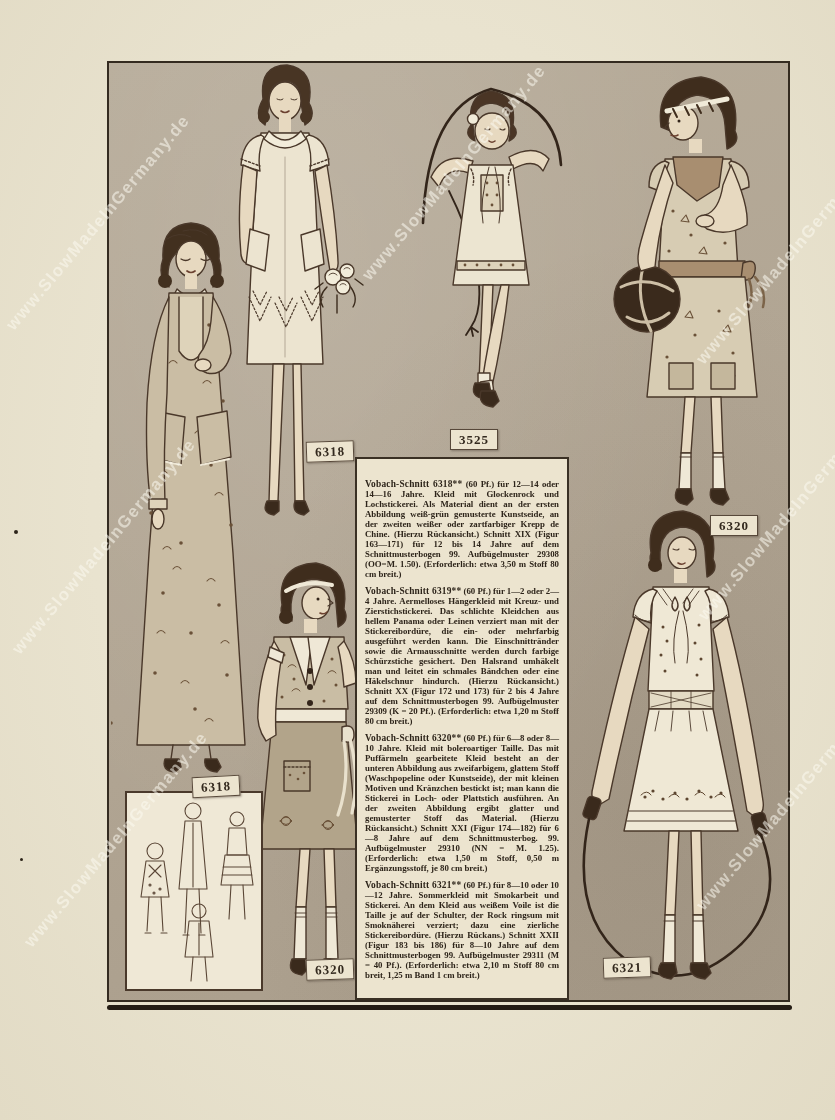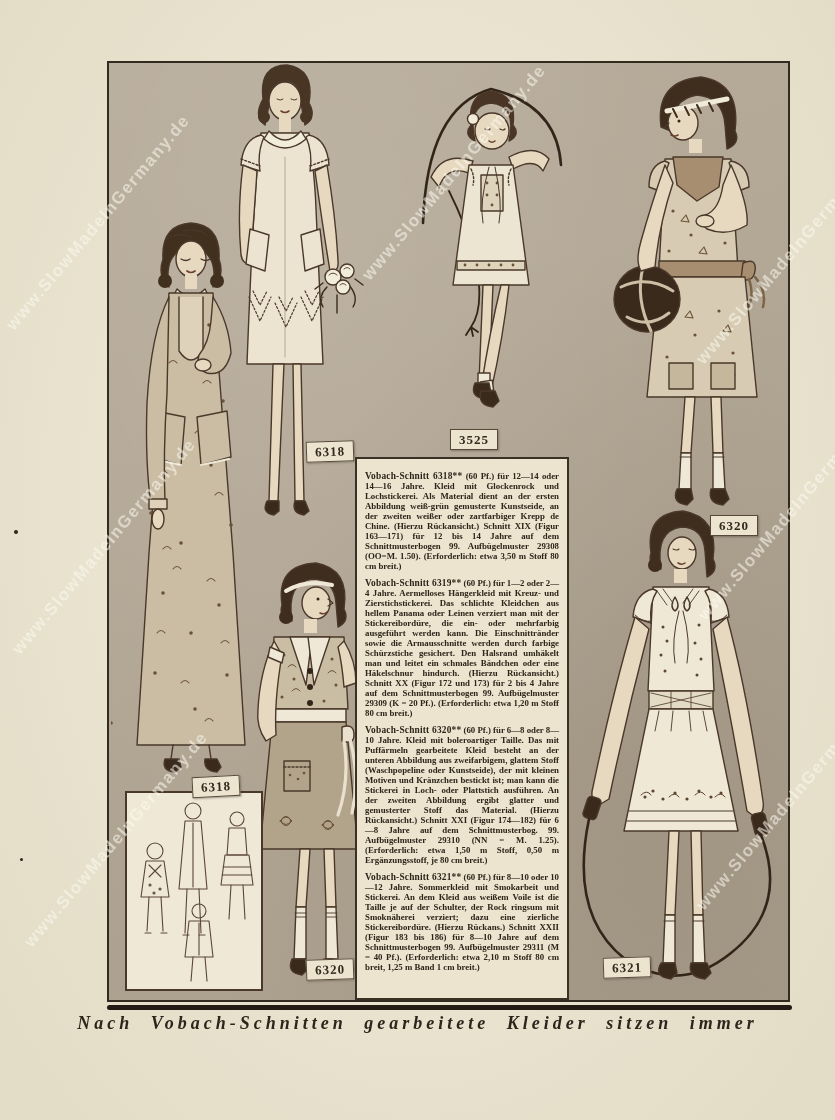--- a/index.html
+++ b/index.html
@@ -19,21 +19,21 @@
   .fig{position:absolute;}
   .pattern-label{
     position:absolute;background:#ece4cf;border:1px solid #57483a;
     color:#33291e;font-weight:bold;font-size:13px;line-height:19px;
     width:46px;text-align:center;letter-spacing:1px;
     box-shadow:1px 1px 2px rgba(40,30,20,0.35);
   }
   .text-box{
     position:absolute;left:355px;top:457px;width:214px;height:543px;
     background:#ece4cf;border:2px solid #3a3024;box-sizing:border-box;
-    padding:12px 8px;overflow:hidden;
+    padding:20px 8px;overflow:hidden;
   }
   .text-box p{
     margin:0 0 7px 0;font-size:8.8px;line-height:10px;text-align:justify;
     color:#2d241a;font-weight:600;
   }
   .text-box p b{font-size:9.4px;letter-spacing:0.2px;}
   .watermark{
     position:absolute;white-space:nowrap;font-family:"Liberation Sans","DejaVu Sans",sans-serif;
     font-size:17px;font-weight:600;letter-spacing:1.5px;color:rgba(252,249,240,0.55);
     transform:rotate(-50deg);transform-origin:0 50%;pointer-events:none;
@@ -394,17 +394,16 @@
 
   <span class="watermark" style="left:10px;top:318px;">www.SlowMadeInGermany.de</span>
   <span class="watermark" style="left:366px;top:268px;">www.SlowMadeInGermany.de</span>
   <span class="watermark" style="left:700px;top:352px;">www.SlowMadeInGermany.de</span>
   <span class="watermark" style="left:16px;top:642px;">www.SlowMadeInGermany.de</span>
   <span class="watermark" style="left:702px;top:608px;">www.SlowMadeInGermany.de</span>
   <span class="watermark" style="left:28px;top:935px;">www.SlowMadeInGermany.de</span>
   <span class="watermark" style="left:700px;top:898px;">www.SlowMadeInGermany.de</span>
 
   <div class="bottom-rule"></div>
-  <div class="caption">Nach Vobach-Schnitten gearbeitete Kleider sitzen immer</div>
 
   <div class="speck" style="left:14px;top:530px;width:4px;height:4px;"></div>
   <div class="speck" style="left:20px;top:858px;width:3px;height:3px;"></div>
 </div>
 
 </body></html>

